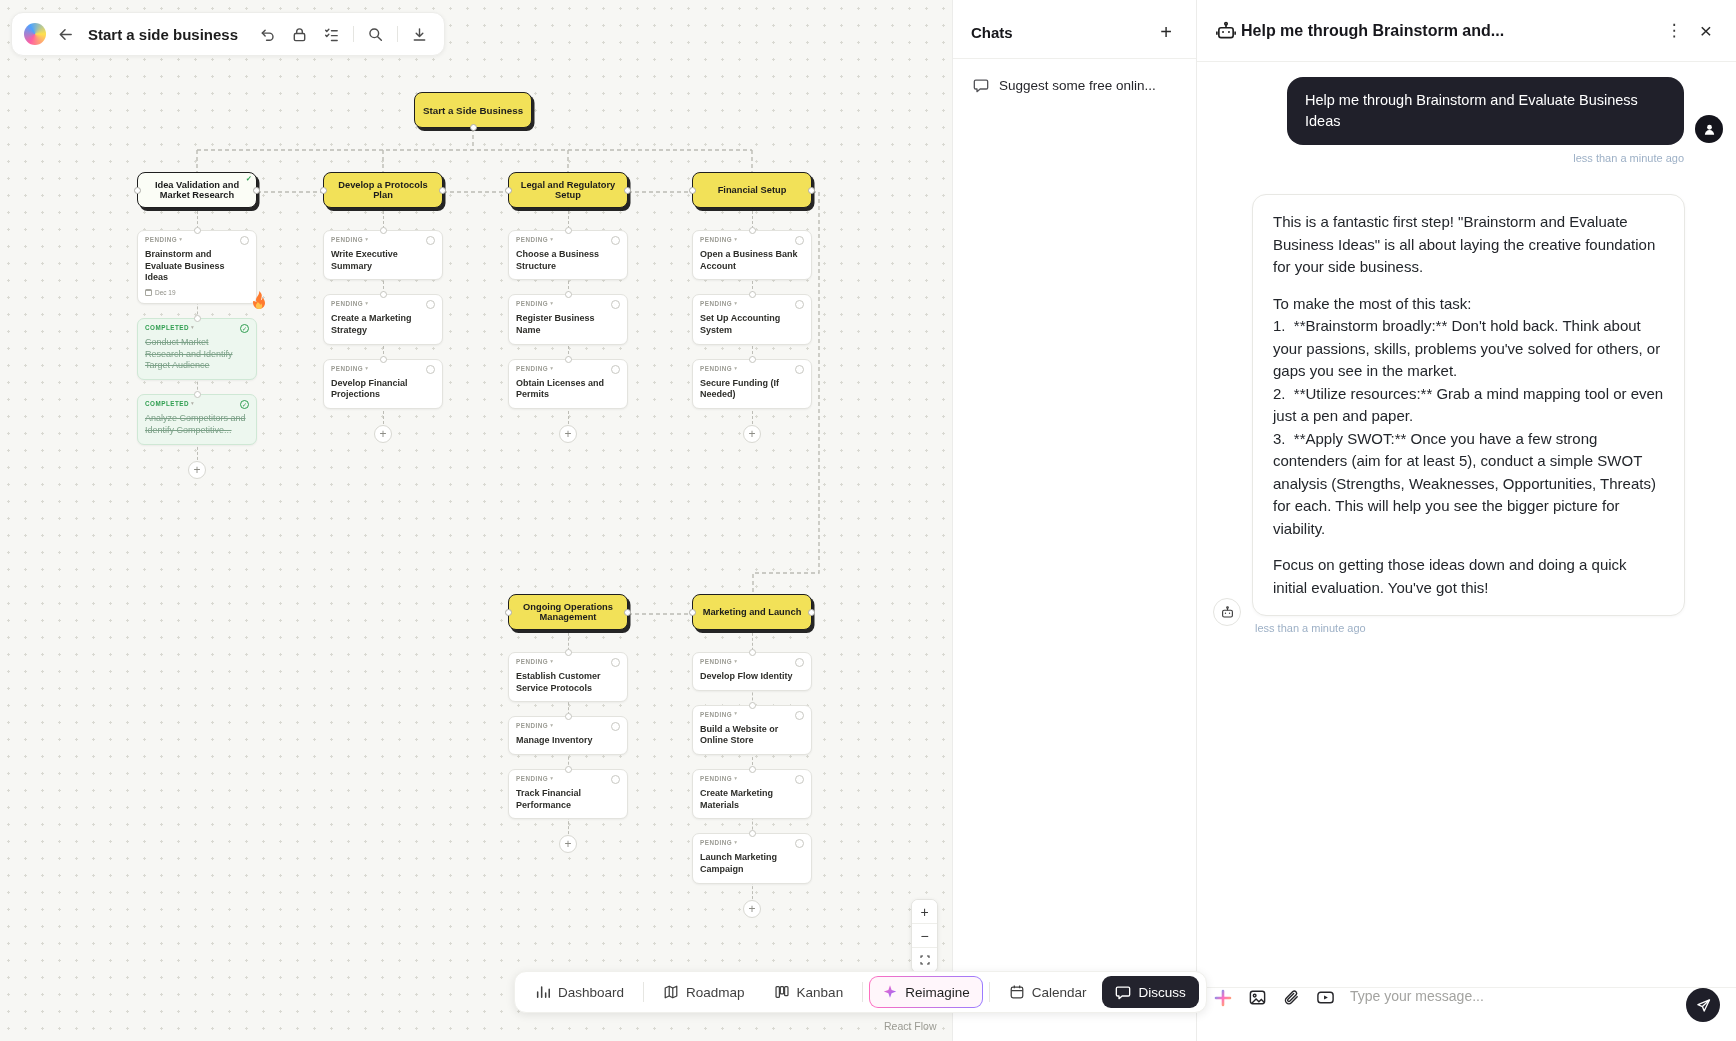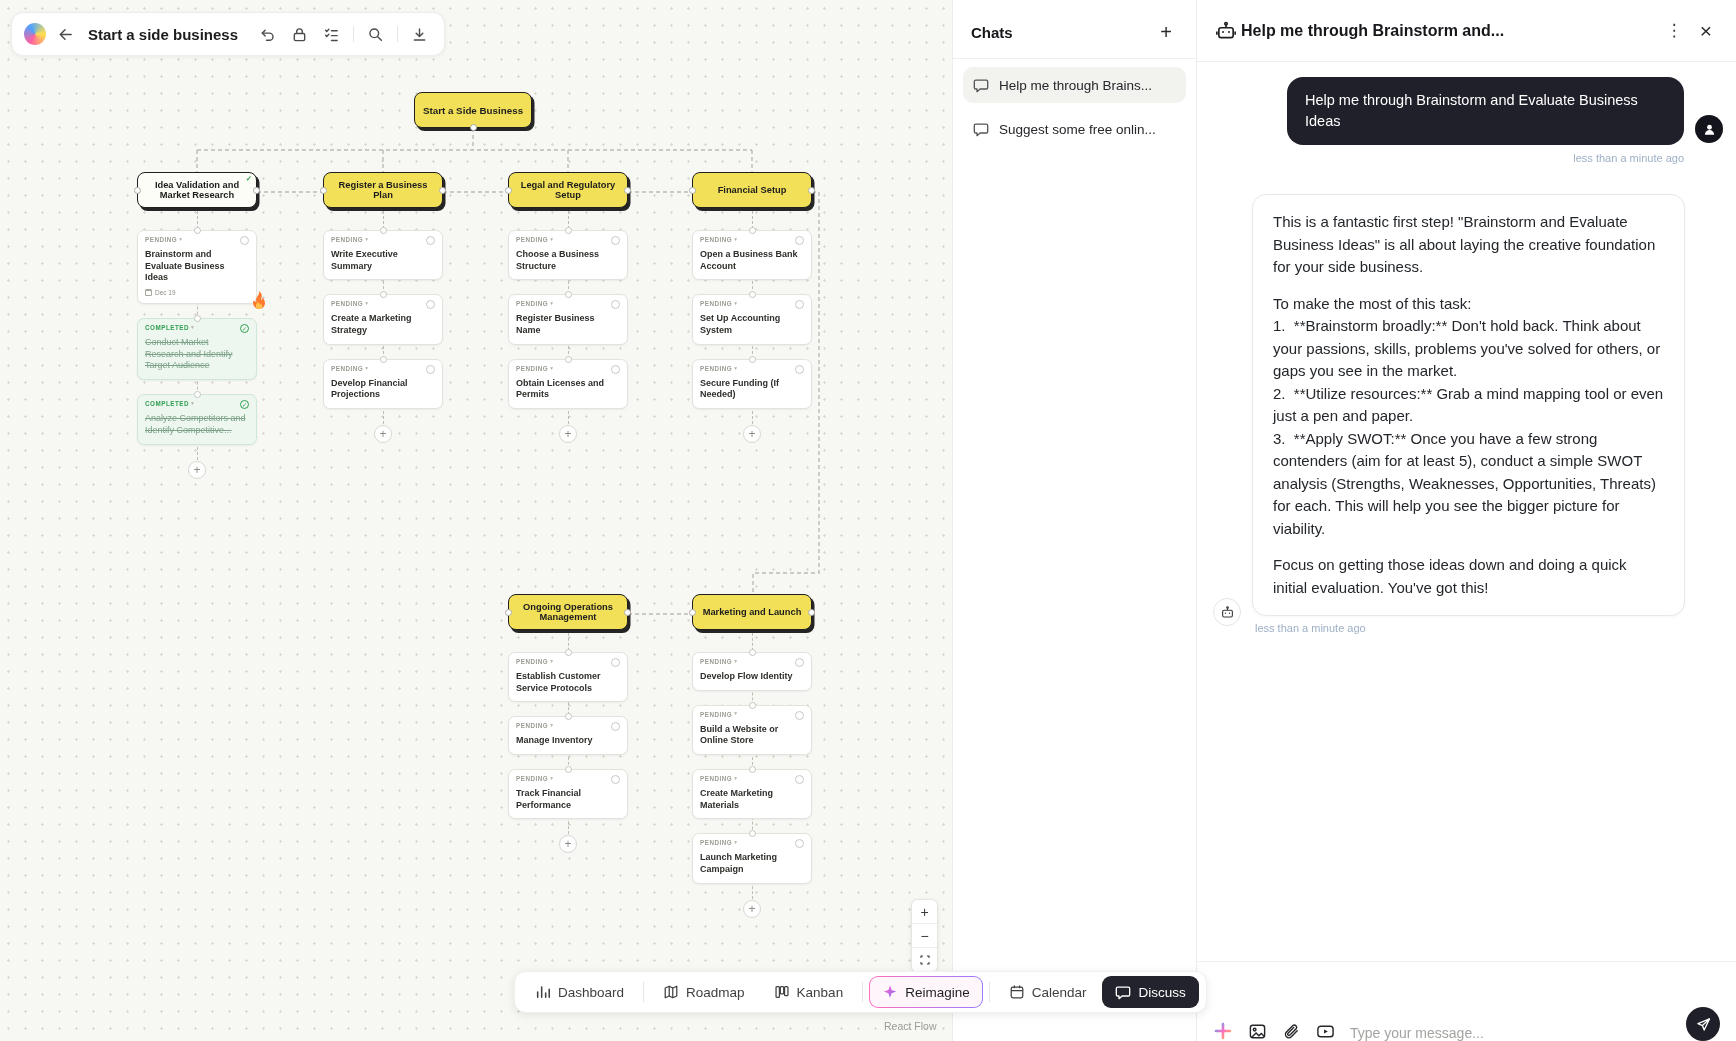--- a/index.html
+++ b/index.html
@@ -135,22 +135,22 @@
   .ai-wrap { position: relative; margin: 30px 51px 0 55px; }
   .ai-card { background: #fff; border: 1px solid #e8e8e4; border-radius: 14px; padding: 16px 20px;
     box-shadow: 0 1px 3px rgba(0,0,0,.04); }
   .ai-para { margin: 0 0 14px; font-size: 15px; line-height: 1.5; color: #23262b; white-space: pre-wrap; }
   .ai-para:last-child { margin-bottom: 0; }
   .ai-avatar { position: absolute; left: -39px; bottom: -10px; width: 28px; height: 28px; border-radius: 50%;
     background: #fff; border: 1px solid #e4e4e0; display: flex; align-items: center; justify-content: center; }
   .ai-avatar svg { width: 15px; height: 15px; }
   .ai-time { position: absolute; left: 3px; bottom: -18px; font-size: 11px; color: var(--tstamp); }
 
-  .chat-input { position: absolute; bottom: 0; left: 0; right: 0; height: 80px; border-top: 1px solid #f0f0ed;
-    display: flex; align-items: flex-end; gap: 15px; padding: 0 16px; background: #fff; }
+  .chat-input { position: absolute; bottom: 0; left: 0; right: 0; height: 54px; border-top: 1px solid #f0f0ed;
+    display: flex; align-items: flex-start; gap: 15px; padding: 0 16px; background: #fff; }
   .in-icn { width: 19px; height: 19px; color: #26262a; flex: none; background: none; border: none;
     padding: 0; display: flex; }
   .in-icn svg { width: 100%; height: 100%; }
   .msg-input { flex: 1; border: none; outline: none; font-size: 14px; color: #222; font-family: inherit; background: transparent; }
   .msg-input::placeholder { color: #a3a3a0; }
   .send-btn { width: 34px; height: 34px; border-radius: 50%; background: #1f1f29; border: none;
     display: flex; align-items: center; justify-content: center; flex: none; }
   .send-btn svg { width: 17px; height: 17px; }
 </style>
 </head>
@@ -207,21 +207,21 @@
               </span>
               <span class="task-circle done">✓</span>
             </div>
             <div class="task-label">Analyze Competitors and Identify Competitive...</div>
           </div>
           <button class="plus-btn">+</button>
         </div>
         <div class="flow-col" style="left: 323px; top: 172px;">
           <div class="col-line"></div>
           <div class="cat-node">
-            <span class="cat-label">Register a Business Plan</span>
+            <span class="cat-label">Develop a Protocols Plan</span>
           </div>
           <div class="task-card">
             <div class="task-head">
               <span class="st-wrap">
                 <span class="task-status">PENDING</span>
                 <span class="chev">▾</span>
               </span>
               <span class="task-circle"></span>
             </div>
             <div class="task-label">Write Executive Summary</div>
@@ -529,28 +529,20 @@
       </button>
     </div>
 
   <div class="chats-panel">
     <div class="cp-head">
       <span class="cp-title">Chats</span>
       <button class="cp-plus">+</button>
     </div>
     <div class="cp-div"></div>
     <div id="chat-list">
-        <div class="chat-item selected">
-          <span class="ci-icn">
-            <svg viewBox="0 0 18 18" fill="none" stroke="currentColor" stroke-width="1.5" stroke-linejoin="round">
-              <path d="M3 3.5h12A1.5 1.5 0 0 1 16.5 5v7a1.5 1.5 0 0 1-1.5 1.5H8l-3.5 3v-3H3A1.5 1.5 0 0 1 1.5 12V5A1.5 1.5 0 0 1 3 3.5z"></path>
-            </svg>
-          </span>
-          <span class="chat-item-label">Help me through Brains...</span>
-        </div>
         <div class="chat-item">
           <span class="ci-icn">
             <svg viewBox="0 0 18 18" fill="none" stroke="currentColor" stroke-width="1.5" stroke-linejoin="round">
               <path d="M3 3.5h12A1.5 1.5 0 0 1 16.5 5v7a1.5 1.5 0 0 1-1.5 1.5H8l-3.5 3v-3H3A1.5 1.5 0 0 1 1.5 12V5A1.5 1.5 0 0 1 3 3.5z"></path>
             </svg>
           </span>
           <span class="chat-item-label">Suggest some free onlin...</span>
         </div>
       </div>
   </div>

